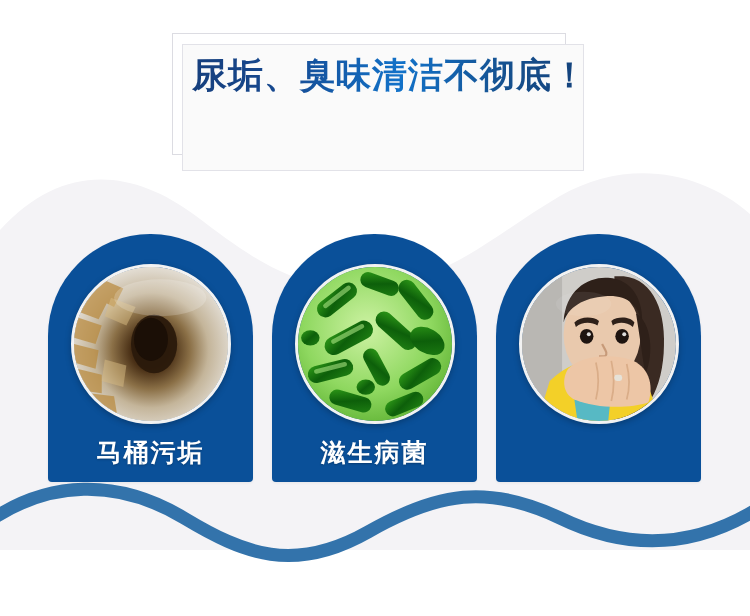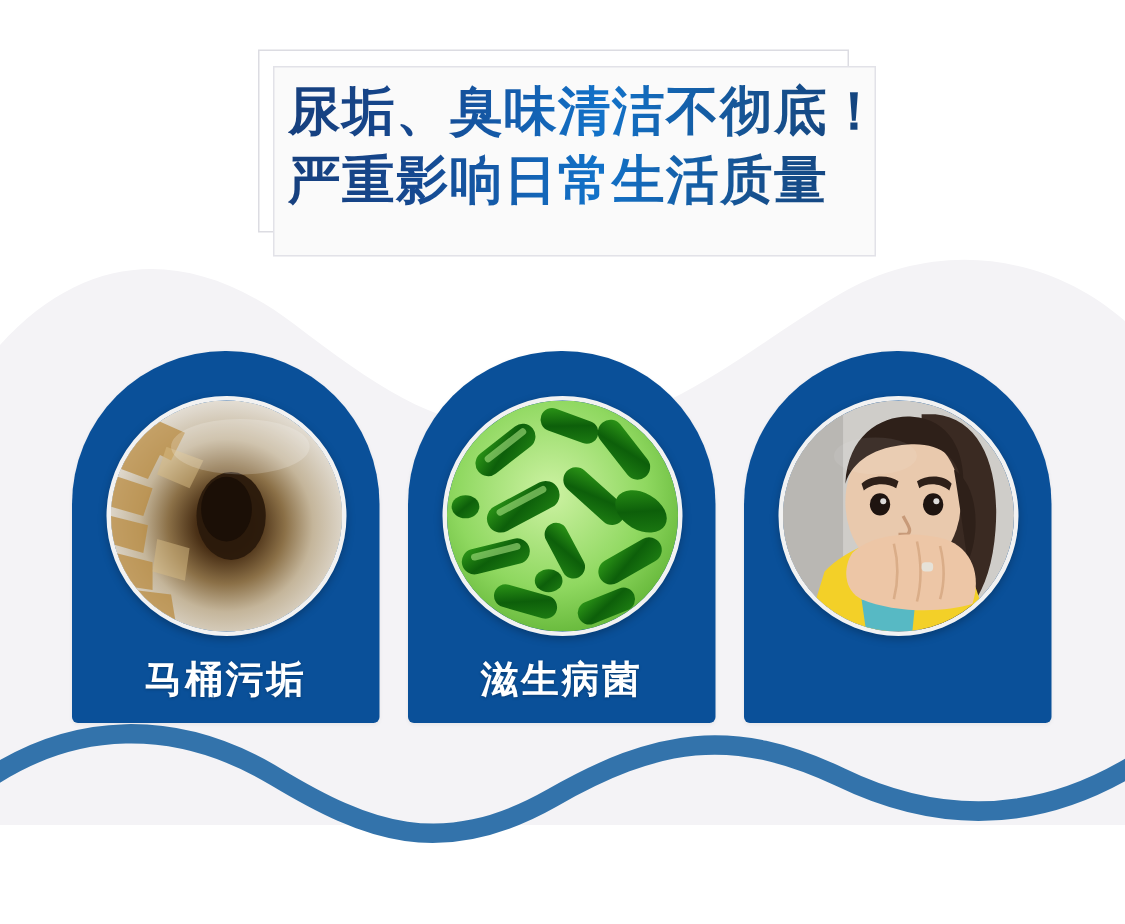--- a/index.html
+++ b/index.html
@@ -82,21 +82,20 @@
 
   <svg class="bg-wave" viewBox="0 0 750 380" preserveAspectRatio="none">
     <path d="M0,60 C60,-6 130,-4 196,46 C262,96 300,122 375,116 C450,110 492,66 560,26 C626,-12 700,0 750,44 L750,380 L0,380 Z" fill="#f4f3f6"></path>
   </svg>
 
   <div class="headline-block">
     <div class="frame-outer"></div>
     <div class="frame-inner"></div>
     <div class="headline">
       <span class="headline-line">尿垢、臭味清洁不彻底！</span>
-      <span class="headline-line">严重影响日常生活质量</span>
     </div>
   </div>
 
   <div class="cards">
 
     <div class="card c1">
       <div class="photo">
         <svg class="photo-inner" viewBox="0 0 100 100" preserveAspectRatio="xMidYMid slice">
           <defs>
             <radialGradient id="g1a" cx="50%" cy="52%" r="58%">

